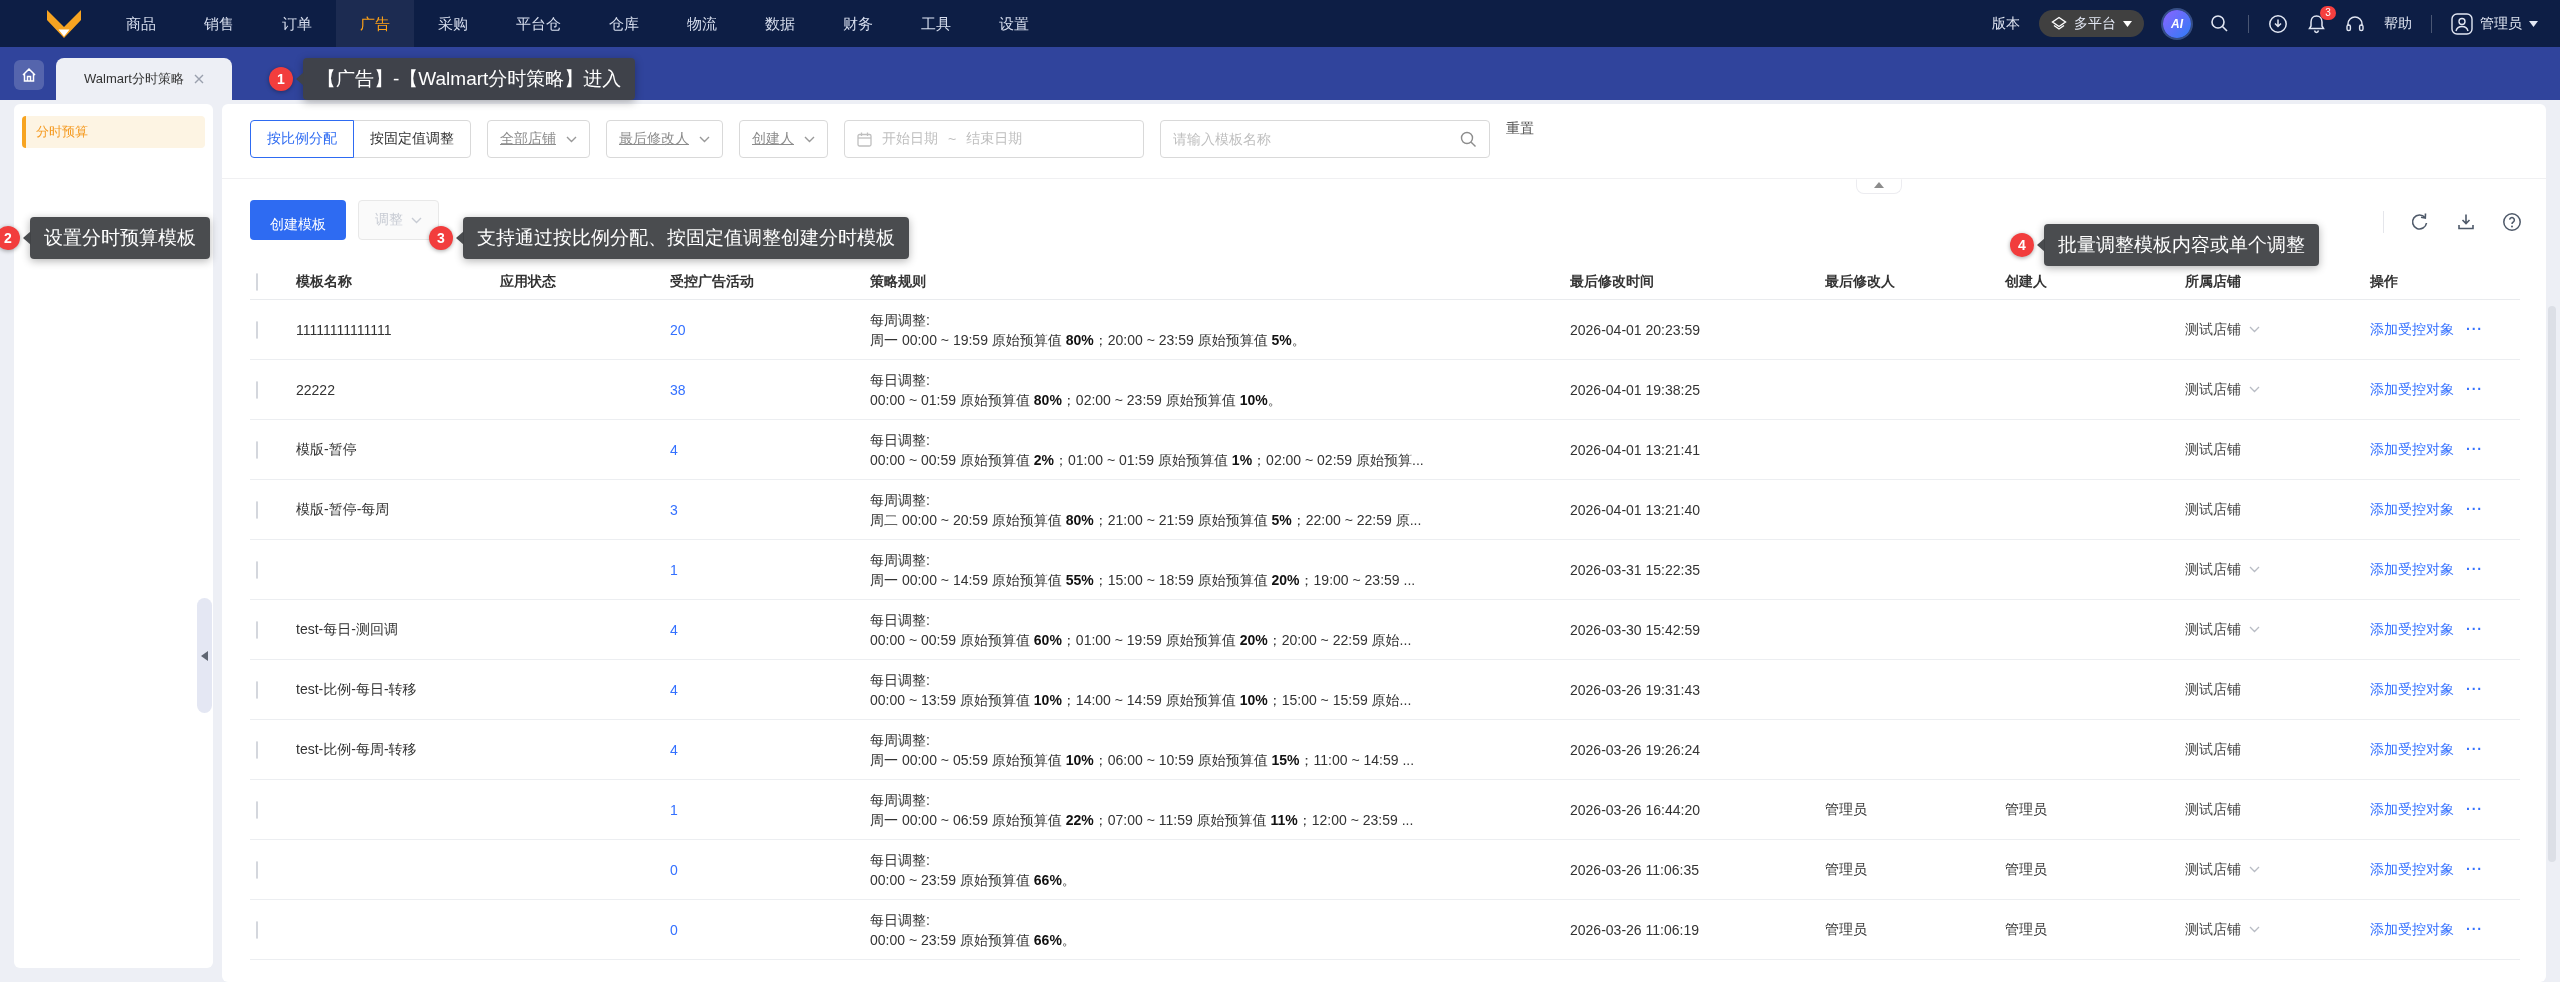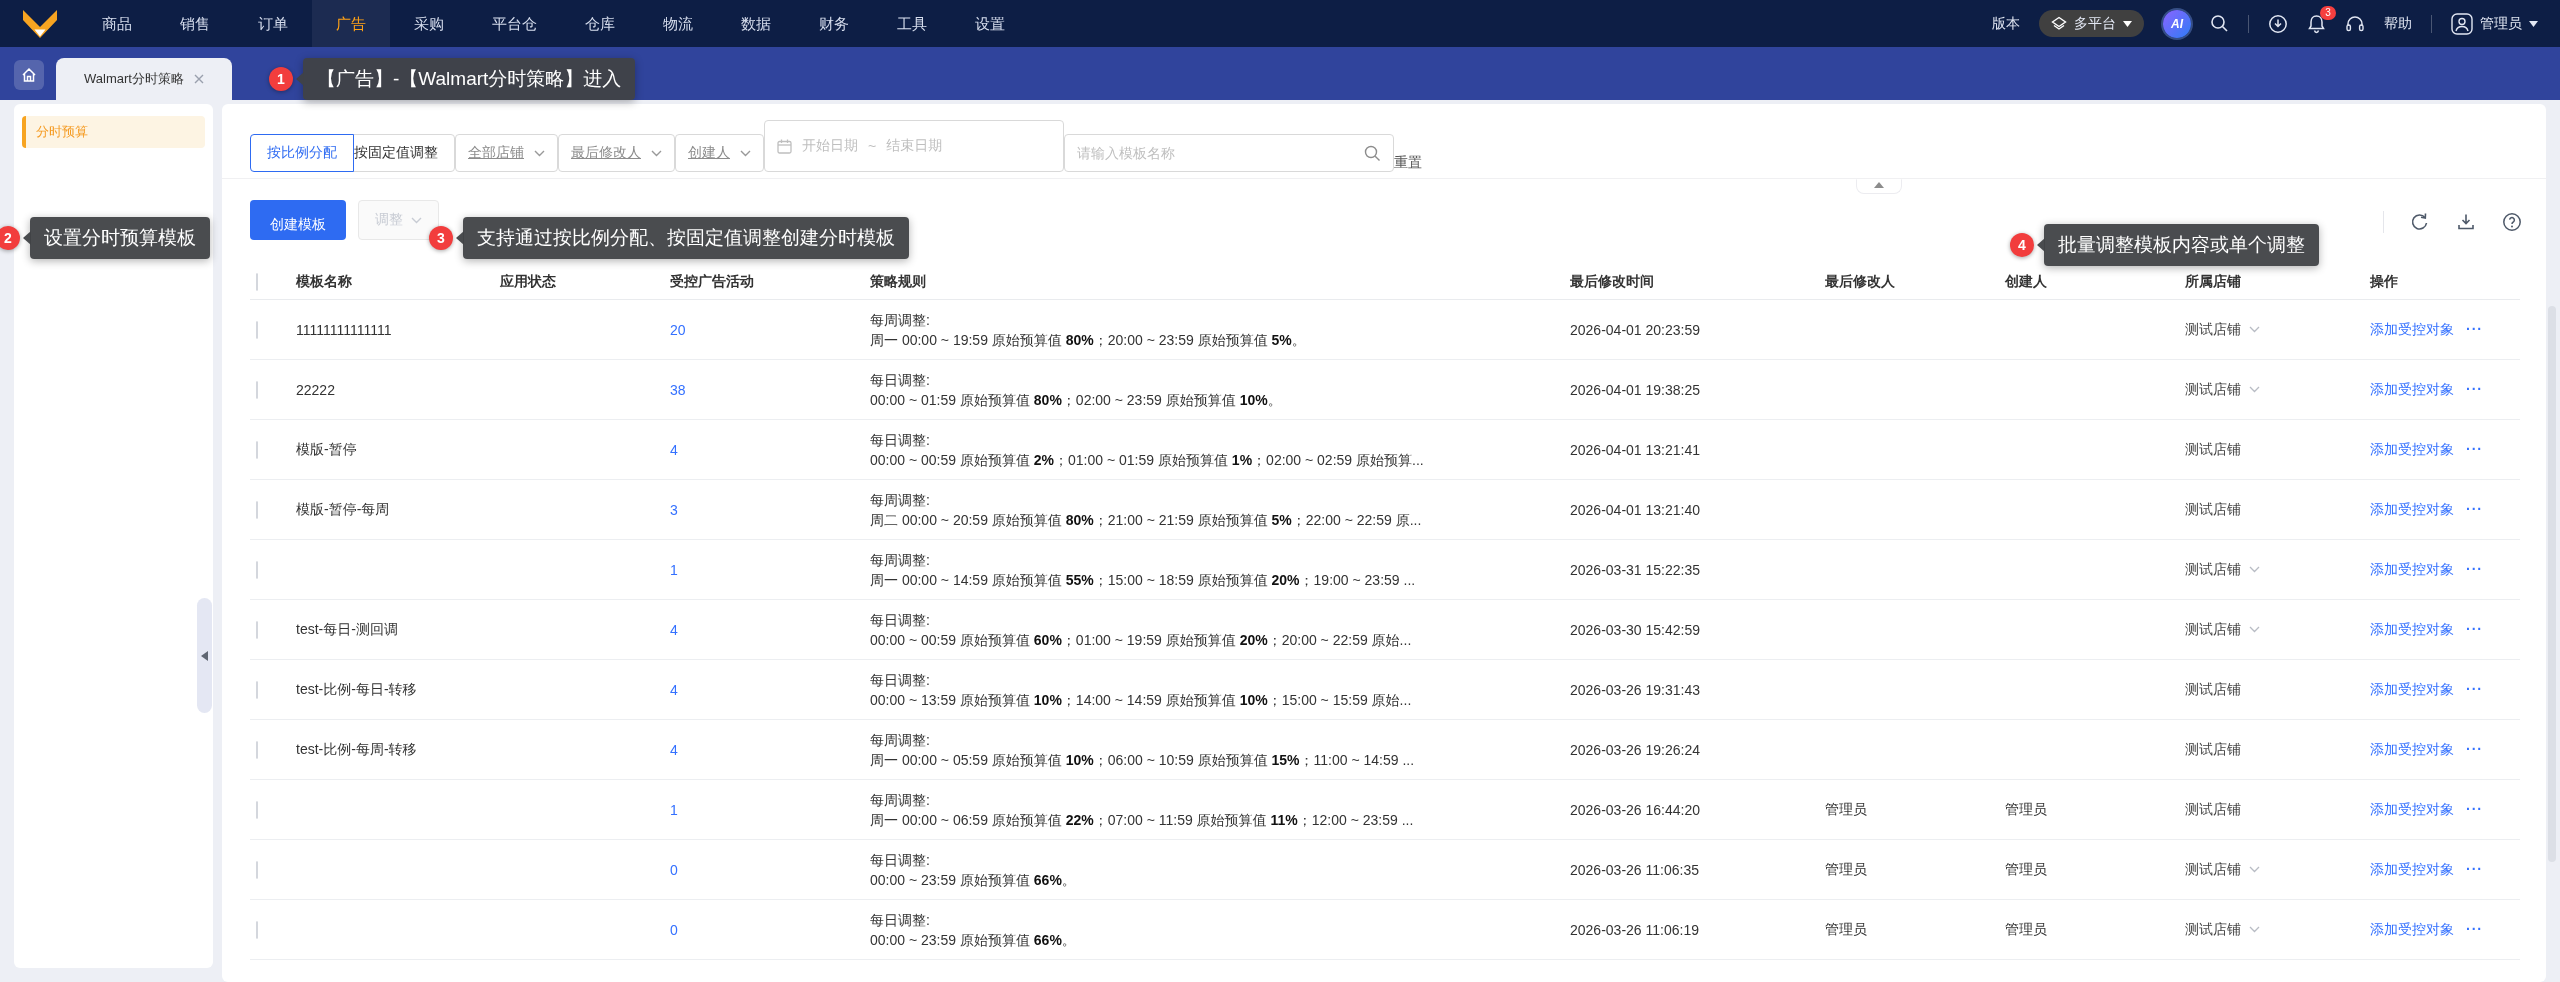--- a/index.html
+++ b/index.html
@@ -1,20 +1,20 @@
 <!DOCTYPE html>
 <html><head>
 <meta charset="utf-8">
 <style>
   * { margin:0; padding:0; box-sizing:border-box; }
   html,body { width:2560px; height:982px; font-family:"Liberation Sans","DejaVu Sans",sans-serif; }
   .screen { position:relative; width:2560px; height:982px; overflow:hidden; background:#edeff5; }
 
   
-  .topnav { position:absolute; top:0; left:0; width:2560px; height:47px; background:#0d1e45; display:flex; align-items:center; color:#d7deee; }
+  .topnav { position:absolute; top:0; left:0; width:2560px; height:47px; background:#0d1e45; display:flex; align-items:center; color:#d7deee;padding-left:24px; }
   .logo { width:44px; height:34px; margin:0 16px 0 18px; display:flex; align-items:center; justify-content:center; }
   .topnav-menu { display:flex; height:47px; }
   .nav-item { padding:0 24px; line-height:47px; font-size:15px; cursor:pointer; white-space:nowrap; }
   .nav-item.active { background:#1c2b51; color:#ffa216; }
   .topnav-right { margin-left:auto; display:flex; align-items:center; gap:19px; padding-right:22px; font-size:14px; color:#e2e7f3; }
   .plat-pill { background:#404040; border-radius:14px; height:27px; display:flex; align-items:center; gap:7px; padding:0 12px; cursor:pointer; }
   .ai-badge { width:28px; height:28px; border-radius:50%; background:linear-gradient(135deg,#8a64ff,#2f7cf6); color:#fff; font-weight:700; font-style:italic; font-size:12px; display:flex; align-items:center; justify-content:center; box-shadow:0 0 0 2px rgba(130,170,255,.35); cursor:pointer; }
   .tn-icon { display:flex; align-items:center; justify-content:center; cursor:pointer; }
   .tn-divider { width:1px; height:18px; background:rgba(255,255,255,.25); }
   .bell-wrap { position:relative; }
@@ -27,27 +27,27 @@
   .tab { margin-left:12px; height:42px; width:176px; background:#edeff5; border-radius:8px 8px 0 0; display:flex; align-items:center; justify-content:center; gap:10px; color:#333; font-size:13px; cursor:pointer; }
 
   
   .sidebar-card { position:absolute; left:14px; top:104px; width:199px; height:864px; background:#fff; border-radius:6px; }
   .side-item { margin:12px 8px; background:#fdf4e3; border-left:4px solid #f7a421; border-radius:4px; padding:7px 10px; color:#f59b22; font-size:13px; cursor:pointer; }
   .collapse-handle { position:absolute; left:197px; top:598px; width:15px; height:115px; background:#e4e7f3; border-radius:8px; display:flex; align-items:center; justify-content:center; cursor:pointer; }
   .tri-left { width:0; height:0; border:5px solid transparent; border-right:7px solid #5f6672; border-left:0; }
 
   
   .main-card { position:absolute; left:222px; top:104px; width:2324px; height:878px; background:#fff; border-radius:6px; }
-  .filter-row { display:flex; align-items:flex-end; padding:16px 0 0 28px; }
+  .filter-row { display:flex; align-items:flex-start; gap:16px; padding:16px 0 0 28px; }
   .seg { height:38px; border:1px solid #d9d9d9; background:#fff; display:flex; align-items:center; padding:0 16px; font-size:14px; color:#333; cursor:pointer; }
   .seg.first { border-radius:4px 0 0 4px; }
   .seg.last { border-radius:0 4px 4px 0; margin-left:-17px; }
   .seg.selected { border-color:#2e6bf2; color:#2e6bf2; z-index:2; }
   .drop { height:38px; border:1px solid #d9d9d9; border-radius:4px; background:#fff; display:flex; align-items:center; gap:10px; padding:0 12px; font-size:14px; color:#8c8c8c; cursor:pointer;text-decoration:underline; }
-  .date-box { height:52px; border:1px solid #d9d9d9; border-radius:4px; background:#fff; display:flex; align-items:center; gap:10px; padding:0 12px; font-size:14px; color:#bfbfbf; width:300px; cursor:pointer; }
+  .date-box { height:38px; border:1px solid #d9d9d9; border-radius:4px; background:#fff; display:flex; align-items:center; gap:10px; padding:0 12px; font-size:14px; color:#bfbfbf; width:300px; cursor:pointer; }
   .search-box { height:38px; border:1px solid #d9d9d9; border-radius:4px; background:#fff; display:flex; align-items:center; padding:0 12px; width:330px; }
   .search-box input { border:none; outline:none; flex:1; font-size:14px; color:#333; font-family:inherit; }
   .search-box input::placeholder { color:#bfbfbf; }
   .reset-btn { font-size:14px; color:#555; cursor:pointer; }
   .filter-divider { position:absolute; left:0; right:0; top:74px; border-top:1px solid #f0f0f2; }
   .collapse-tab { position:absolute; left:1634px; top:75px; width:46px; height:15px; background:#fff; border:1px solid #ececf0; border-top:1px solid #fff; border-radius:0 0 8px 8px; display:flex; align-items:center; justify-content:center; cursor:pointer; }
   .tri-up { width:0; height:0; border:5px solid transparent; border-bottom:6px solid #8c8c8c; border-top:0; margin-top:-3px; }
 
   .toolbar { position:absolute; top:96px; left:28px; display:flex; gap:12px; }
   .btn-primary { height:40px; background:#2e6bf2; color:#fff; font-size:14px; border:none; border-radius:4px; padding:16px 20px; font-family:inherit; cursor:pointer; }

